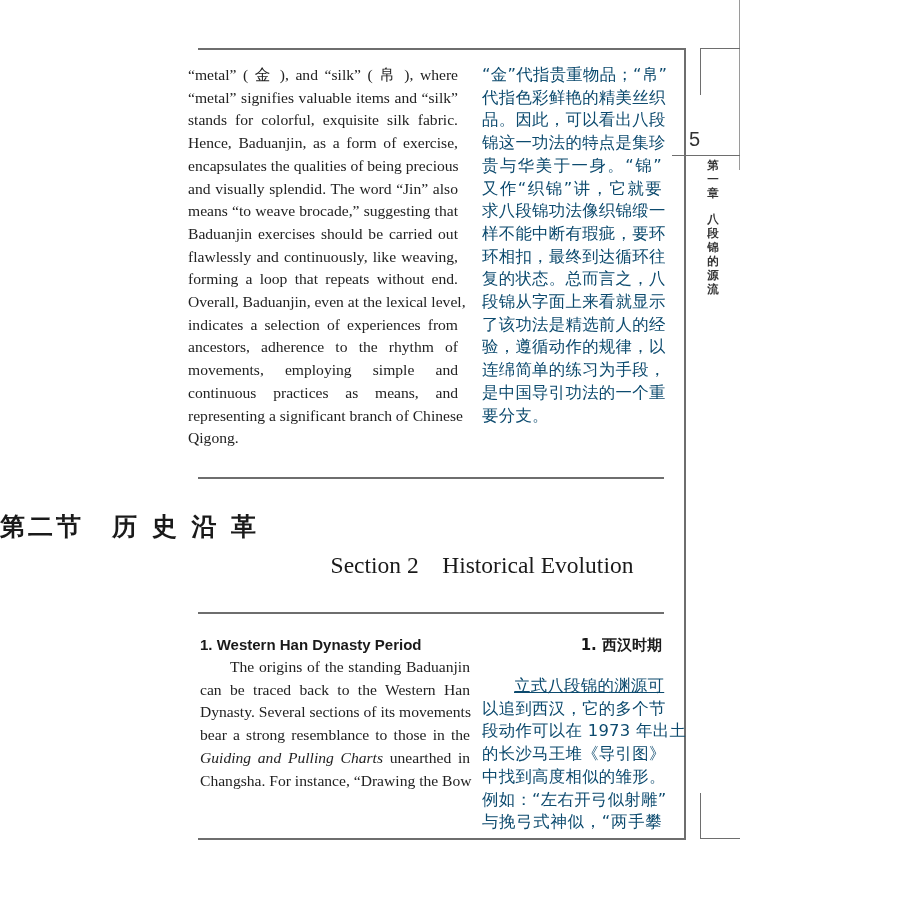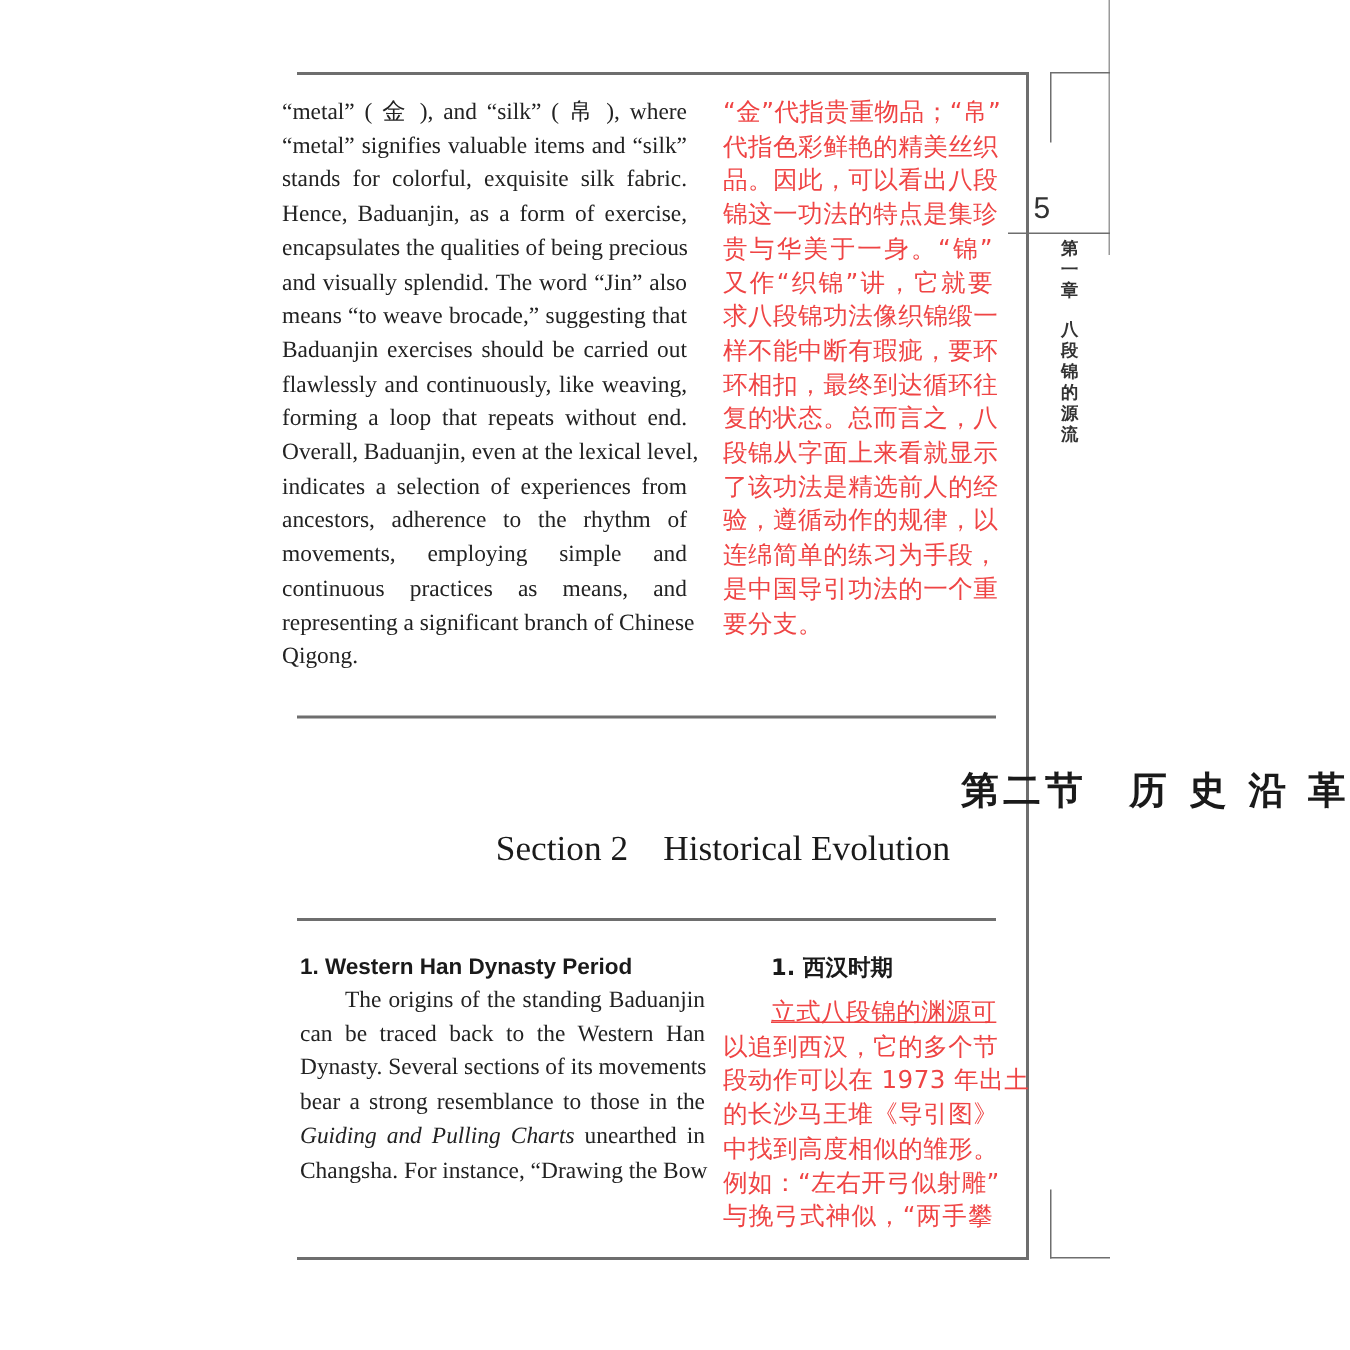--- a/index.html
+++ b/index.html
@@ -3,24 +3,24 @@
 <meta charset="utf-8">
 <style>
   html, body { margin:0; padding:0; }
   body { width:900px; height:900px; background:#ffffff; position:relative; overflow:hidden;
          font-family: "Liberation Serif", "DejaVu Serif", serif; color:#1e1e1e; }
   .rule { position:absolute; background:#6e6e6e; }
   .col { position:absolute; }
   .en-text { font-family:"Liberation Serif", serif; font-size:15.6px; line-height:22.7px; text-align:justify; color:#222; }
   .en-text .line { display:block; text-align:justify; text-align-last:justify; white-space:nowrap; }
   .en-text .line.last { text-align-last:left; }
-  .zh-text { font-family:"DejaVu Sans", sans-serif; font-size:16.4px; line-height:22.7px; color:#ef4444; letter-spacing:0.3px; }
+  .zh-text { font-family:"DejaVu Sans", sans-serif; font-size:16.4px; line-height:22.7px; color:#0c4a6e; letter-spacing:0.3px; }
   .zh-text .line { display:block; white-space:nowrap; text-align-last:justify; }
   .zh-text .line.last { text-align-last:left; }
-  .section-zh { position:absolute; left:0; width:900px; top:510px; text-align:right; font-family:"DejaVu Serif", serif;
+  .section-zh { position:absolute; left:0; width:900px; top:510px; text-align:left; font-family:"DejaVu Serif", serif;
                 font-weight:bold; font-size:25px; letter-spacing:3px; color:#1a1a1a; }
   .section-en { position:absolute; left:0; width:900px; top:549px; text-align:center; font-family:"Liberation Serif", serif;
                 font-size:23.5px; color:#1a1a1a;margin-left:32px; }
   .sub-en { font-family:"Liberation Sans", sans-serif; font-weight:bold; font-size:15px; color:#1a1a1a; text-align:left; }
   .sub-zh { font-family:"DejaVu Sans", sans-serif; font-weight:bold; font-size:15px; color:#1a1a1a; }
   .page-num { position:absolute; left:689px; top:128px; font-family:"Liberation Sans", sans-serif; font-size:20px; color:#333; }
   .chapter-vert { position:absolute; left:705px; top:158px; width:16px; font-family:"DejaVu Serif", serif; font-weight:bold;
                   font-size:11.5px; line-height:14px; color:#333; text-align:center; }
   .chapter-vert span { display:block; }
   .gap { height:12px; }
@@ -105,21 +105,21 @@
     <span class="line" style="padding-left:30px;"><span>The origins of the standing Baduanjin</span></span>
     <span class="line">can be traced back to the Western Han</span>
     <span class="line">Dynasty. Several sections of its movements</span>
     <span class="line">bear a strong resemblance to those in the</span>
     <span class="line"><i>Guiding and Pulling Charts</i><span> unearthed in</span></span>
     <span class="line">Changsha. For instance, “Drawing the Bow</span>
   </div>
 </div>
 
 <div class="col" style="left:482px; top:636px; width:180px;">
-  <div class="sub-zh" style="padding-left:32px; margin-bottom:9px;">1. 西汉时期</div>
+  <div class="sub-zh" style="padding-left:32px; margin-bottom:20px;text-align:right;">1. 西汉时期</div>
   <div class="zh-text">
     <span class="line" style="padding-left:32px;text-decoration:underline;"><span>立式八段锦的渊源可</span></span>
     <span class="line">以追到西汉，它的多个节</span>
     <span class="line">段动作可以在 1973 年出土</span>
     <span class="line">的长沙马王堆《导引图》</span>
     <span class="line">中找到高度相似的雏形。</span>
     <span class="line">例如：“左右开弓似射雕”</span>
     <span class="line">与挽弓式神似，“两手攀</span>
   </div>
 </div>

